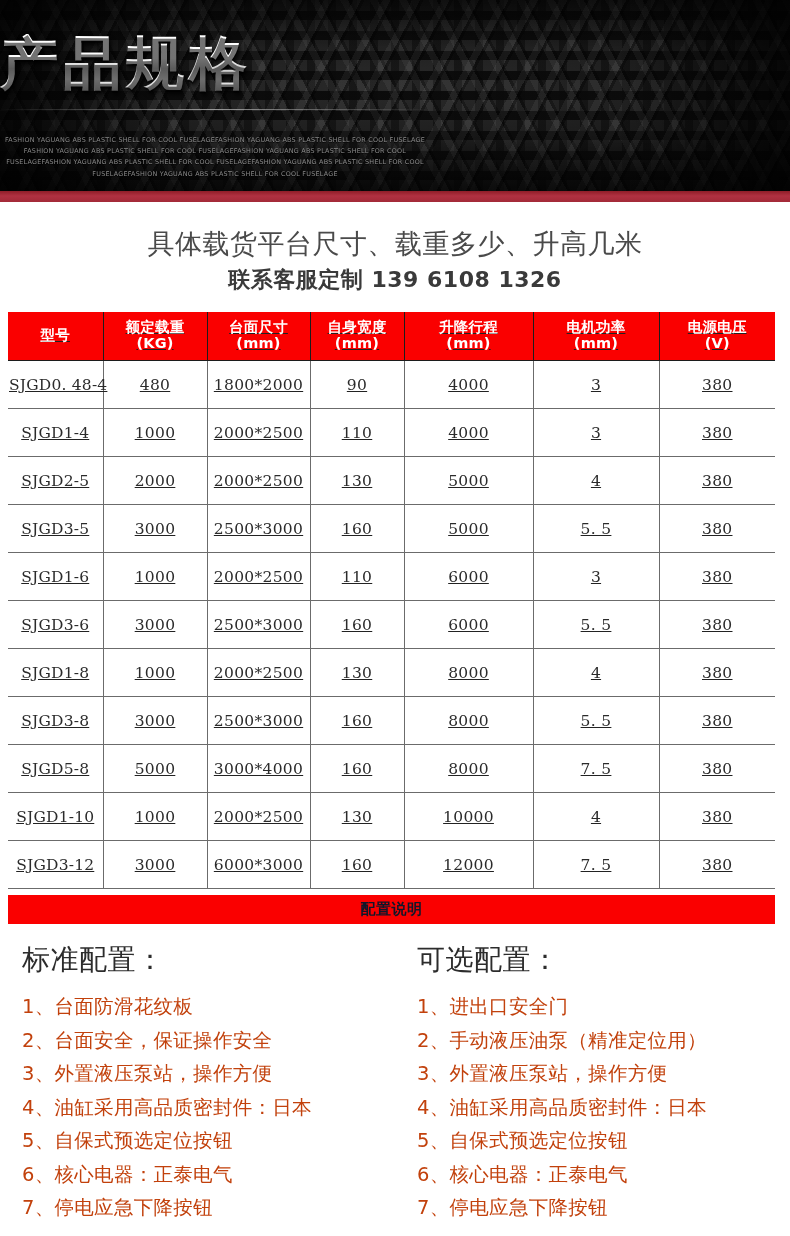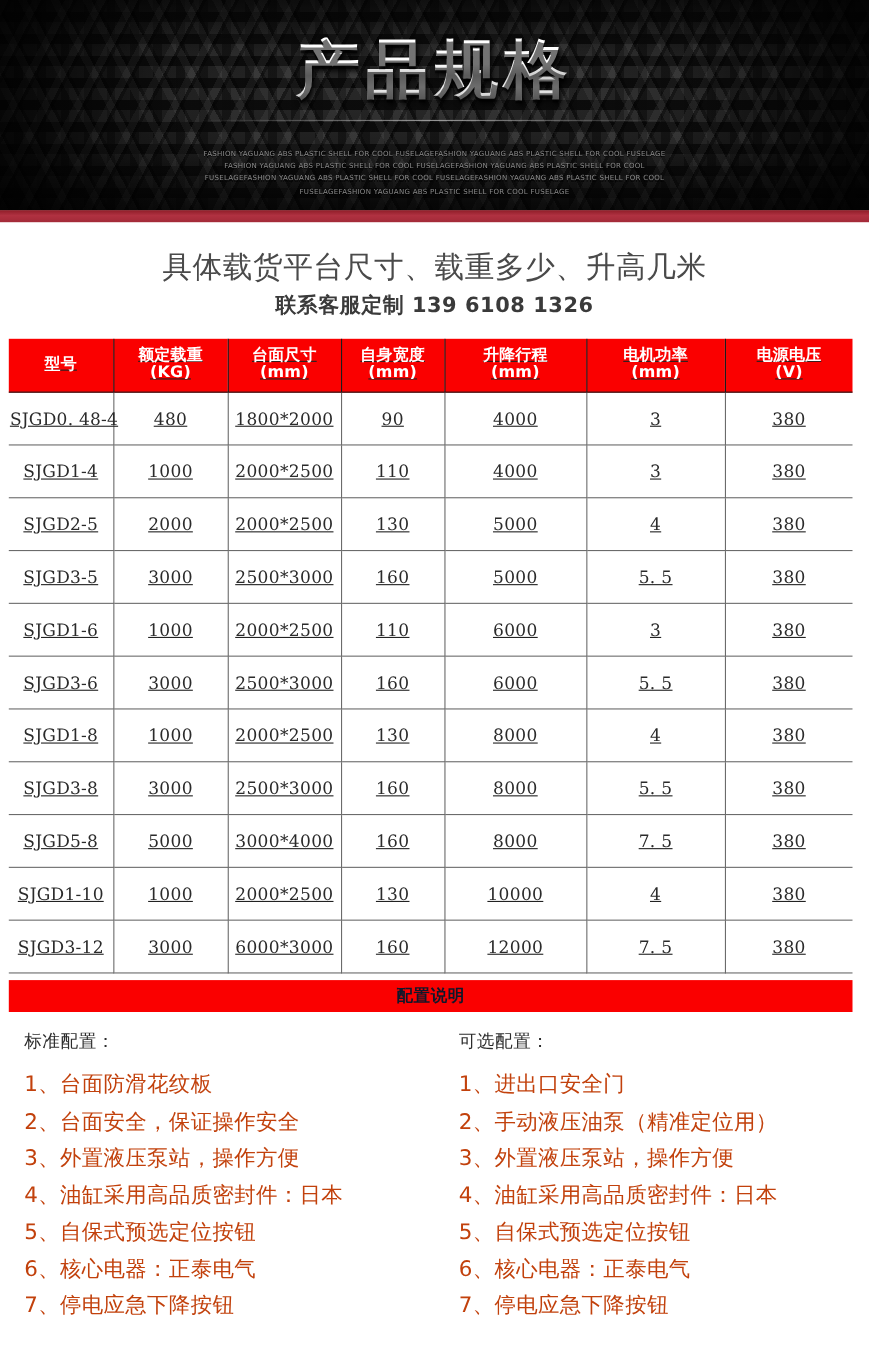--- a/index.html
+++ b/index.html
@@ -56,21 +56,20 @@
     background:
       linear-gradient(to right, rgba(0,0,0,0.75) 0%, rgba(0,0,0,0) 22%, rgba(0,0,0,0) 78%, rgba(0,0,0,0.75) 100%),
       linear-gradient(to bottom, rgba(0,0,0,0.55) 0%, rgba(0,0,0,0) 25%, rgba(0,0,0,0) 70%, rgba(0,0,0,0.6) 100%);
   }
   .hero-inner {
     position: relative;
     z-index: 3;
     height: 100%;
     display: flex;
     flex-direction: column;
-    align-items: center;
   }
   .hero-title {
     margin-top: 34px;
     font-family: "DejaVu Sans", sans-serif;
     font-size: 58px;
     font-weight: 700;
     letter-spacing: 5px;
     line-height: 1;
     background: linear-gradient(to bottom, #ffffff 0%, #fdfdfd 42%, #c9c9c9 60%, #f2f2f2 78%, #bdbdbd 100%);
     -webkit-background-clip: text;
@@ -112,21 +111,21 @@
     font-family: "DejaVu Sans", sans-serif;
     font-size: 27px;
     font-weight: 400;
     color: #4a4a4a;
     letter-spacing: 0.5px;
     line-height: 1.3;
   }
   .headline-2 {
     margin-top: 5px;
     font-family: "DejaVu Sans", sans-serif;
-    font-size: 19px;
+    font-size: 22px;
     font-weight: 700;
     color: #3a3a3a;
     letter-spacing: 0.5px;
     line-height: 1.3;
   }
 
   
   .table-wrap {
     margin: 17px 8px 0 8px;
     width: 767px;
@@ -186,21 +185,21 @@
   }
   .config-cols {
     display: flex;
     margin: 17px 0 0 0;
     padding: 0 0 0 22px;
   }
   .config-col { width: 395px; }
   .config-col.right { width: 360px; }
   .config-title {
     font-family: "DejaVu Sans", sans-serif;
-    font-size: 16px;
+    font-size: 28px;
     font-weight: 400;
     color: #2c2c2c;
     margin-bottom: 11px;
     letter-spacing: 0.5px;
   }
   .config-item {
     font-family: "DejaVu Sans", sans-serif;
     font-size: 19.5px;
     font-weight: 400;
     color: #c2410c;

